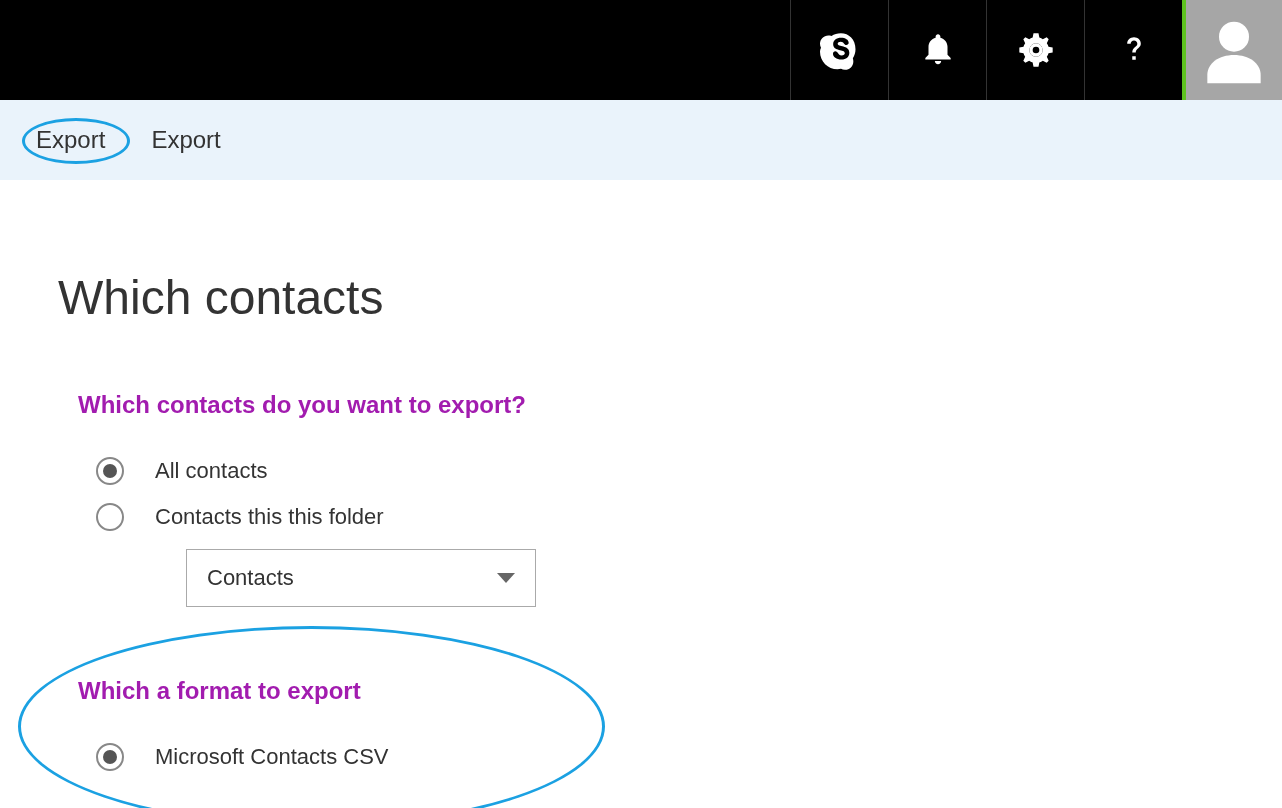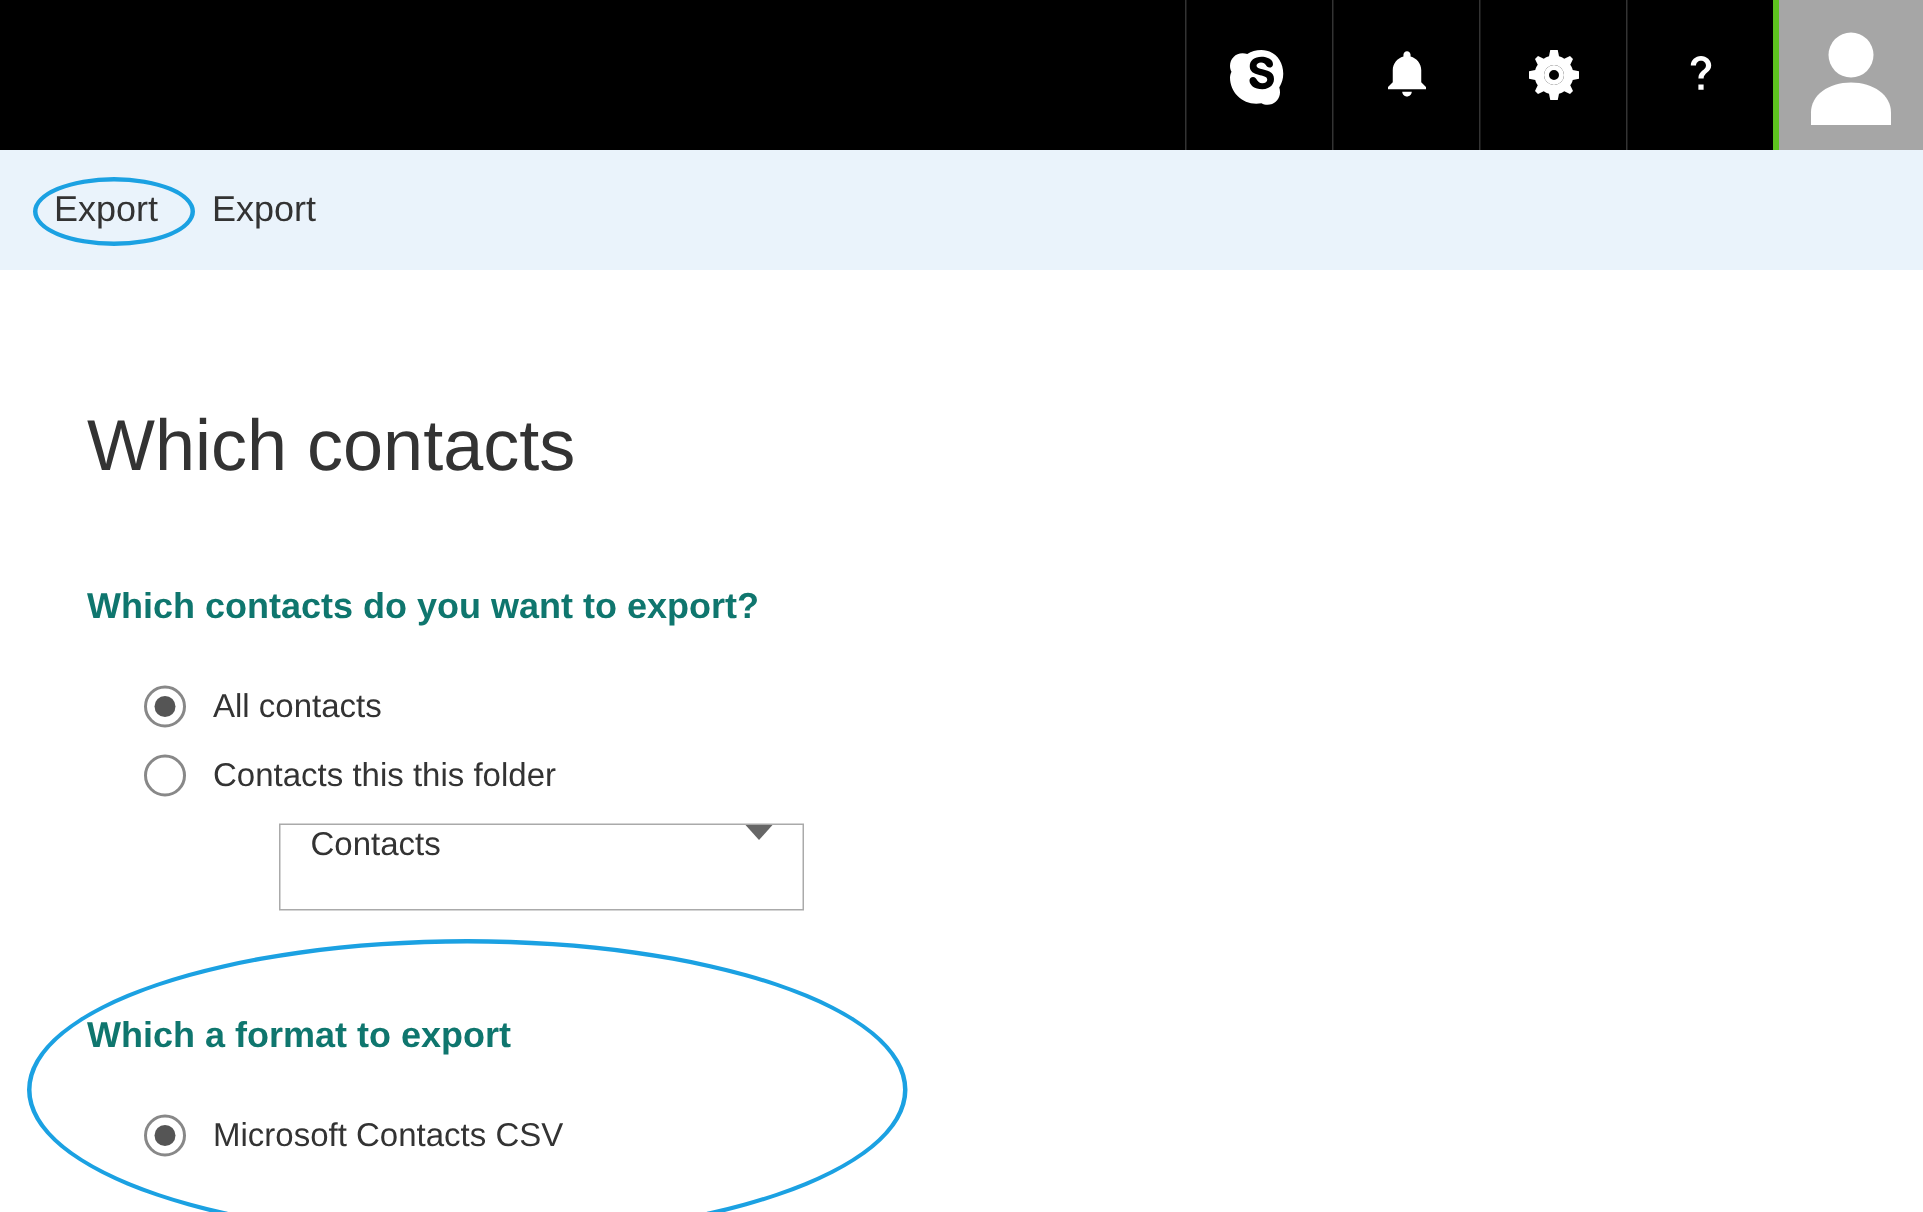--- a/index.html
+++ b/index.html
@@ -36,21 +36,21 @@
       display: flex;
       align-items: center;
       justify-content: center;
     }
     .command-bar {
       background: #eaf3fb;
       height: 80px;
       display: flex;
       align-items: center;
       padding-left: 36px;
-      gap: 36px;
+      gap: 46px;
     }
     .command-button {
       font-size: 24px;
       color: #333333;
       cursor: pointer;
       position: relative;
       display: inline-block;
     }
     .highlight-oval-small {
       position: absolute;
@@ -68,31 +68,32 @@
     }
     .page-title {
       font-size: 48px;
       font-weight: 300;
       color: #333333;
       margin-bottom: 66px;
     }
     .section-heading {
       font-size: 24px;
       font-weight: 600;
-      color: #0f766e;
+      color: #a21caf;
       margin-bottom: 38px;
+      margin-left: 20px;
     }
     .radio-group {
       margin-left: 38px;
       margin-bottom: 46px;
     }
     .radio-row {
       display: flex;
       align-items: center;
-      gap: 18px;
+      gap: 31px;
       margin-bottom: 18px;
     }
     .radio-outer {
       width: 28px;
       height: 28px;
       border: 2px solid #888888;
       border-radius: 50%;
       display: flex;
       align-items: center;
       justify-content: center;
@@ -109,21 +110,21 @@
       font-size: 22px;
       font-weight: 400;
       color: #333333;
     }
     .dropdown {
       border: 1px solid #aaaaaa;
       width: 350px;
       height: 58px;
       margin-left: 90px;
       display: flex;
-      align-items: flex-start;
+      align-items: center;
       justify-content: space-between;
       padding: 0 20px;
       cursor: pointer;
       background: #ffffff;
     }
     .dropdown-text {
       font-size: 22px;
       color: #333333;
     }
     .dropdown-caret {

